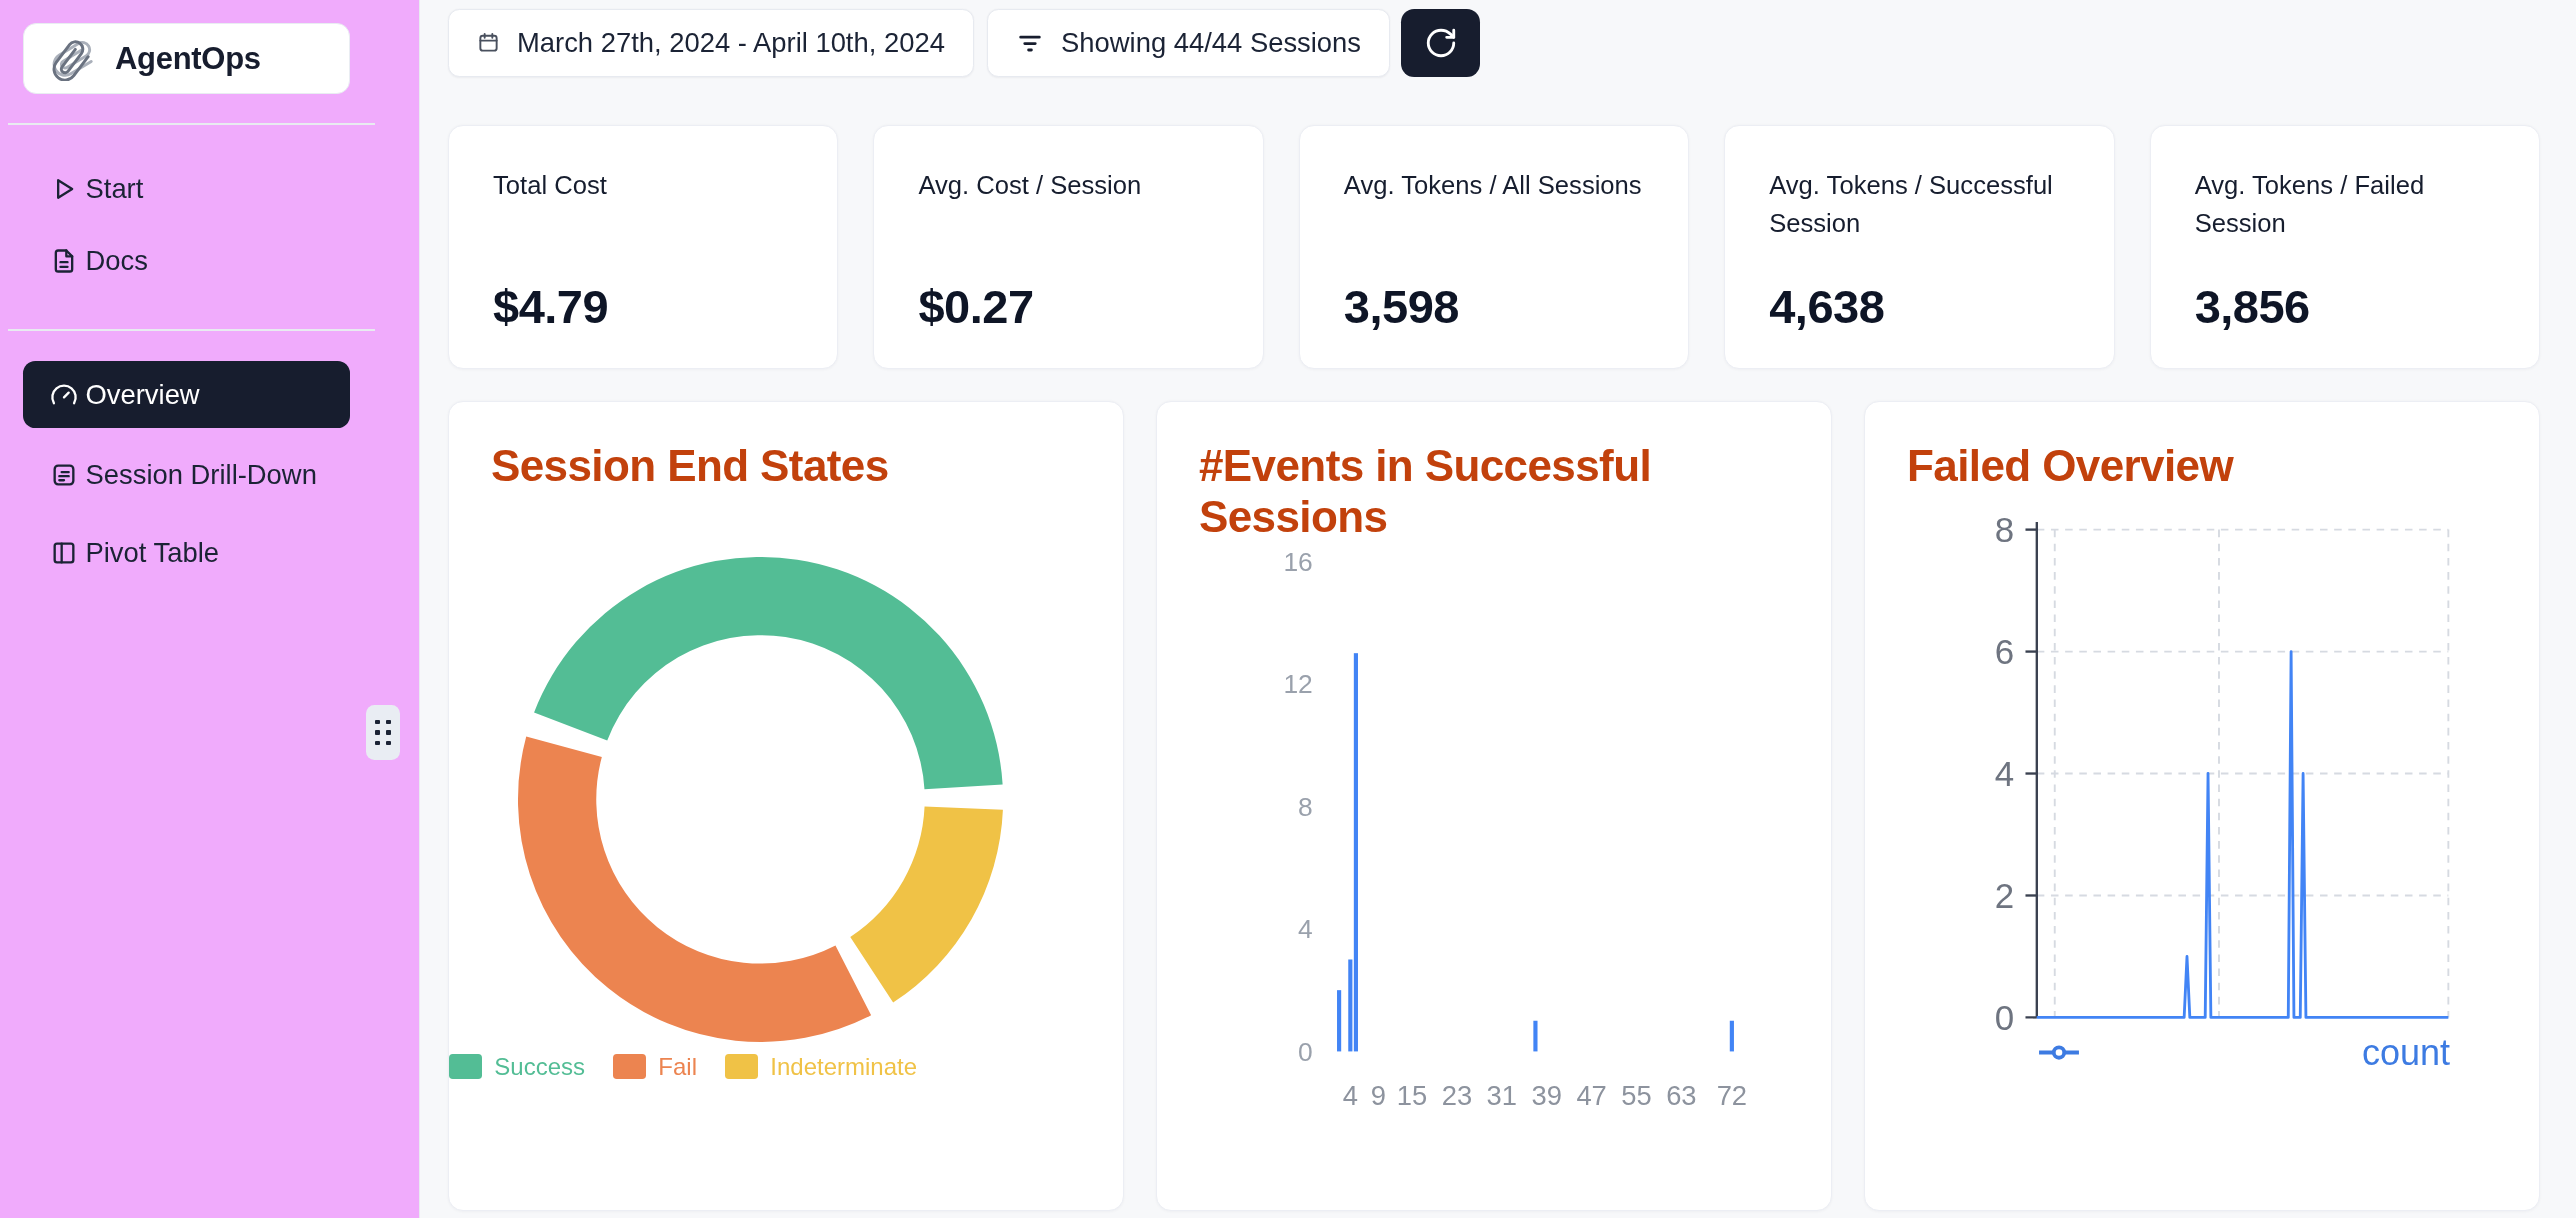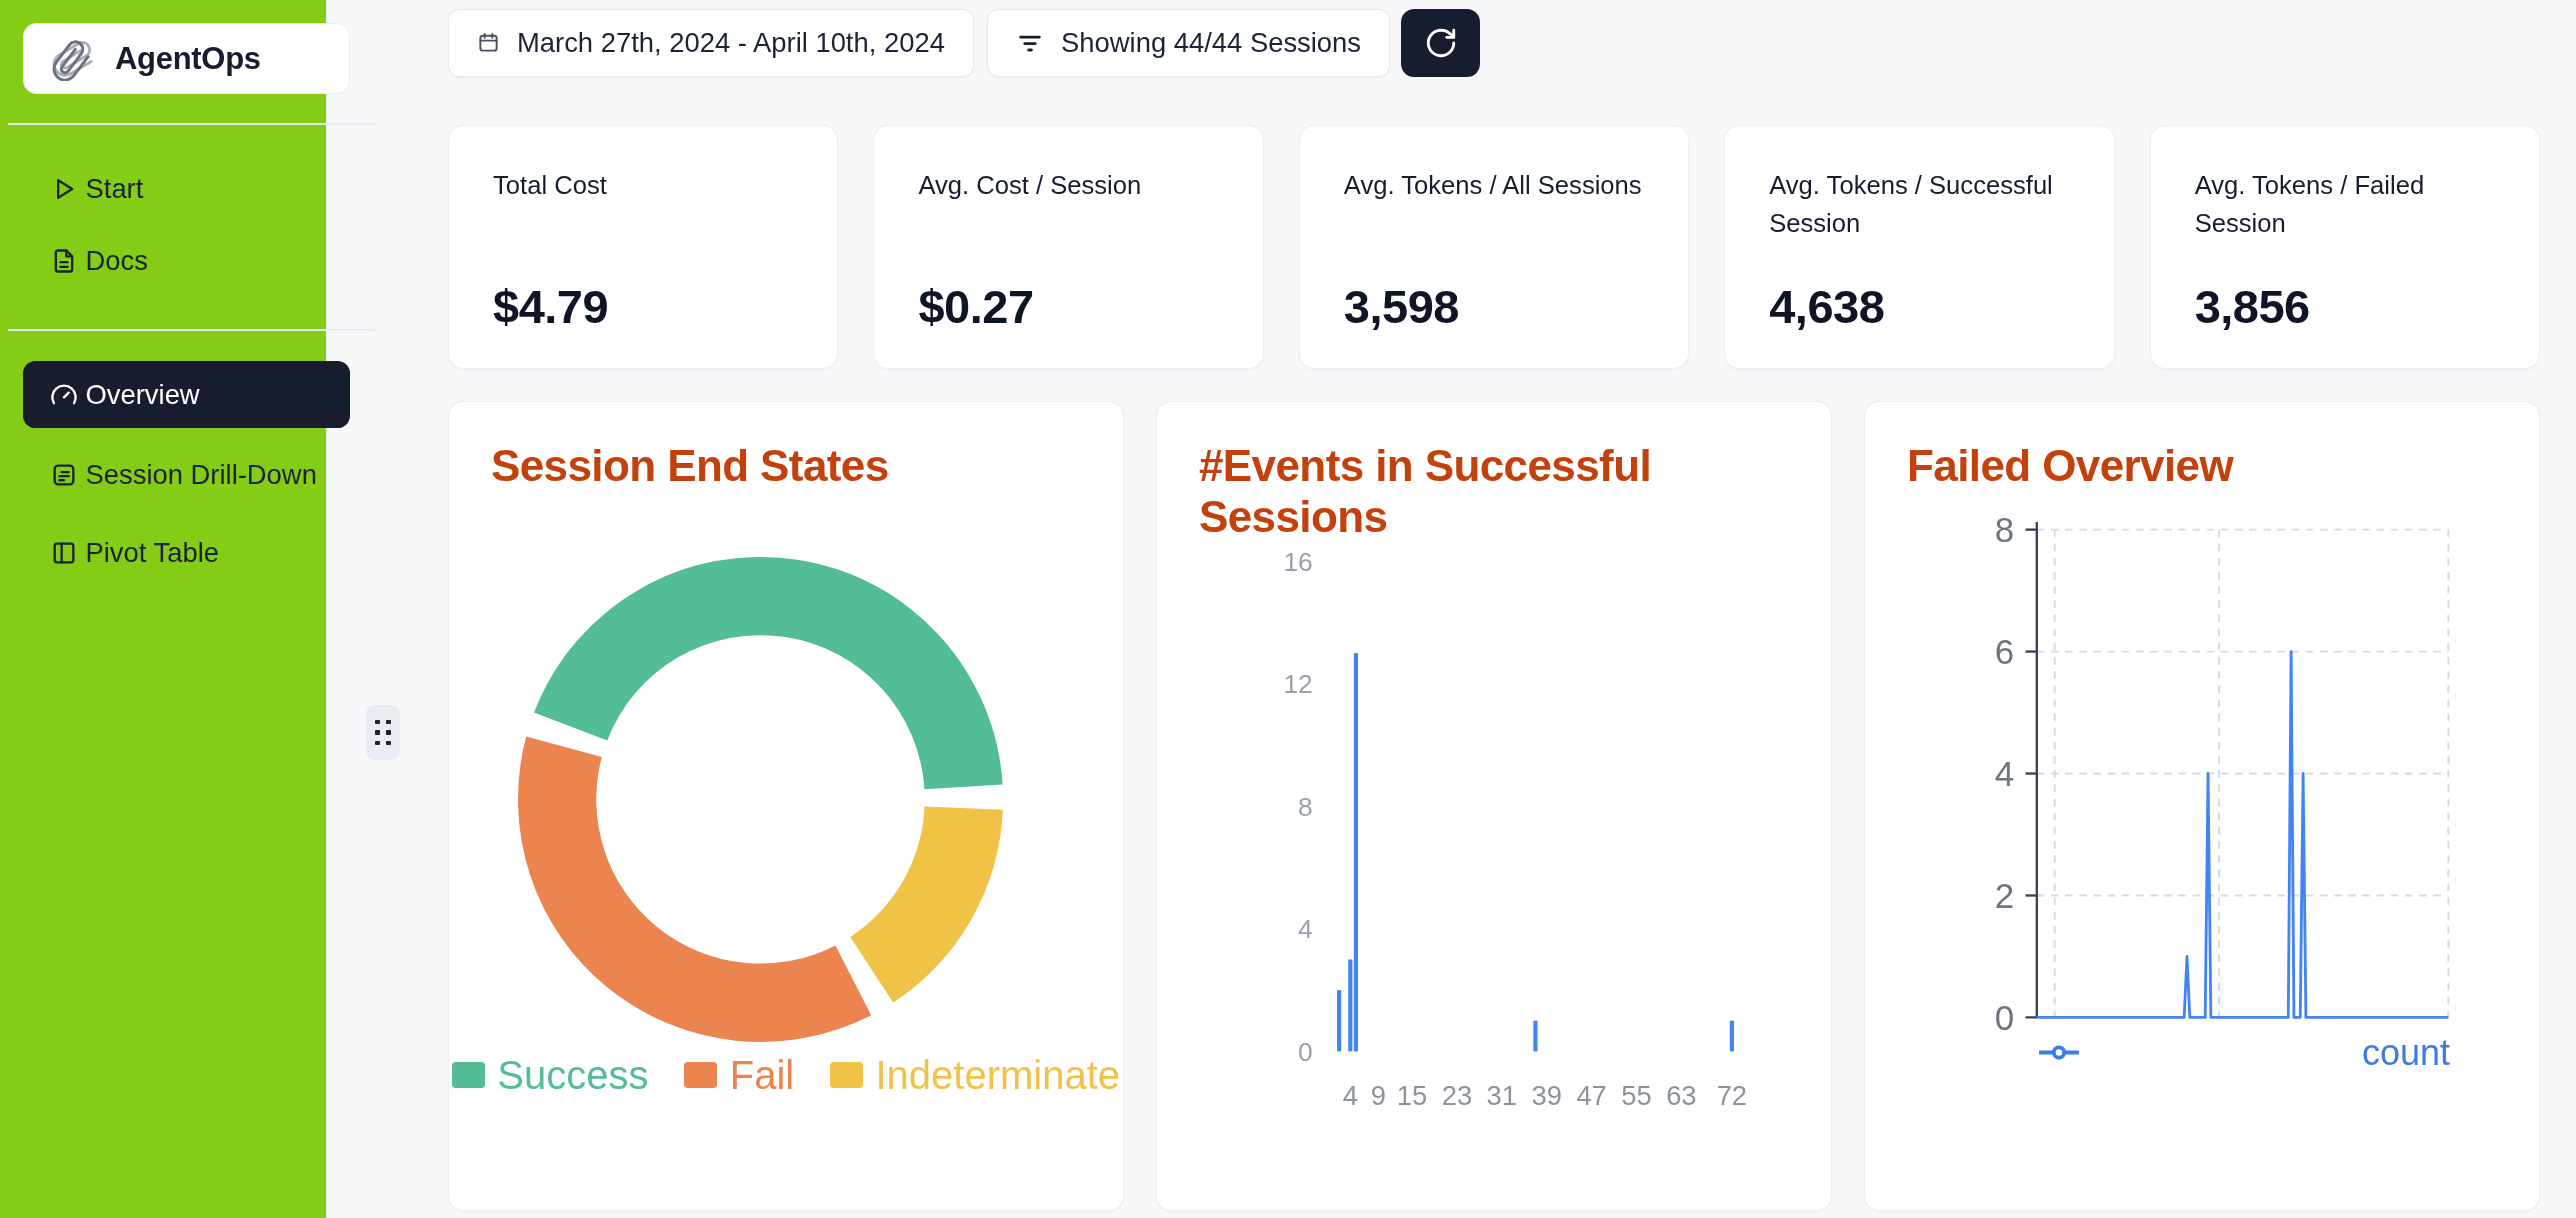--- a/index.html
+++ b/index.html
@@ -1,20 +1,20 @@
 <!DOCTYPE html>
 <html style="font-size:15px"><head>
 <meta charset="utf-8">
 <style>
   *{margin:0;padding:0;box-sizing:border-box}
   html,body{width:2576px;height:1219px}
   body{font-family:"Liberation Sans",sans-serif;background:#f7f8fa;color:#1b2335;position:relative;overflow:hidden}
 
   
-  .sidebar{position:absolute;left:0;top:0;width:327px;height:100%;background:#84cc16;border-right:1.9px solid #e8ebf0}
+  .sidebar{position:absolute;left:0;top:0;width:420px;height:100%;background:#f0abfc;border-right:1.9px solid #e8ebf0}
   .logo-box{position:absolute;left:23px;top:23px;width:327px;height:71px;border:1.9px solid #e9edf2;border-radius:13.2px;background:#fff;display:flex;align-items:center;gap:19px;padding-left:28px}
   .logo-text{font-size:31px;font-weight:700;letter-spacing:-0.3px;color:#171d2e}
   .divider{position:absolute;left:7.6px;width:367px;height:1.9px;background:#e8ebf0}
   .nav-item{position:absolute;left:23px;width:327px;height:66px;display:flex;align-items:center;gap:8px;padding-left:26.5px;font-size:27.4px;font-weight:500;color:#1b2335;border-radius:12.3px;cursor:pointer}
   .nav-item.active{background:#171d2e;color:#fff}
   .nav-item svg{flex:0 0 auto}
   .drag-handle{position:absolute;left:383px;top:705px;transform:translateX(-50%);width:34px;height:55px;background:#e9edf3;border-radius:8.5px;display:grid;grid-template-columns:repeat(2,4.7px);grid-template-rows:repeat(3,4.7px);gap:5.7px 6.6px;place-content:center;cursor:col-resize}
   .drag-handle i{background:#1b2335;border-radius:0.9px}
 
   
@@ -27,21 +27,21 @@
   .stats-row{display:flex;gap:35px;margin-top:48px}
   .stat-card{flex:1;height:244px;background:#fff;border:1.9px solid #eceef4;border-radius:15px;position:relative;box-shadow:0 0.9px 2.8px rgba(16,24,40,.04)}
   .stat-label{position:absolute;left:44px;top:40px;font-size:25.6px;font-weight:500;line-height:1.5;max-width:312px;color:#161d2e}
   .stat-value{position:absolute;left:44px;bottom:34px;font-size:47px;font-weight:700;color:#0e1526;letter-spacing:-0.5px}
 
   .charts-row{display:flex;gap:32px;margin-top:32px}
   .chart-card{flex:1;height:810px;background:#fff;border:1.9px solid #eceef4;border-radius:15px;position:relative;box-shadow:0 0.9px 2.8px rgba(16,24,40,.04);overflow:hidden}
   .chart-title{position:absolute;left:42px;top:38px;font-size:44px;font-weight:700;color:#c2410c;letter-spacing:-0.6px;line-height:1.17;max-width:568px;z-index:2}
   .chart-svg{position:absolute;left:0;top:0;width:100%;height:100%}
 
-  .donut-legend{position:absolute;left:0;top:651px;width:100%;display:flex;justify-content:center;gap:36px;font-size:40px;z-index:2}
+  .donut-legend{position:absolute;left:0;top:651px;width:100%;display:flex;justify-content:flex-start;gap:28px;font-size:24px;z-index:2}
   .legend-item{display:flex;align-items:center;gap:12.3px;cursor:pointer}
   .legend-sw{display:inline-block;width:33px;height:25.6px;border-radius:3.8px}
 
   .count-legend{position:absolute;left:172px;top:630px;width:413px;display:flex;align-items:center;justify-content:space-between;gap:12px;font-size:36px;color:#3d7be2;z-index:2;cursor:pointer}
 </style>
 </head>
 <body>
 
 <aside class="sidebar">
   <div class="logo-box">

